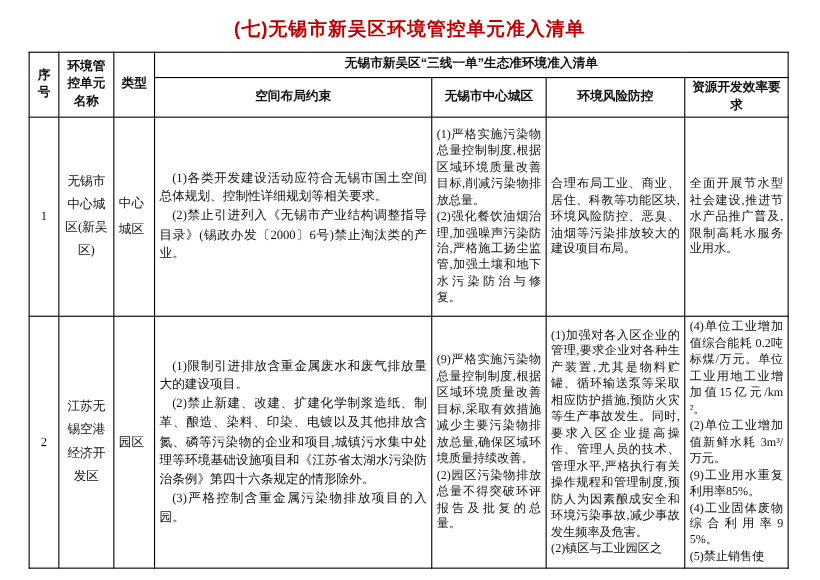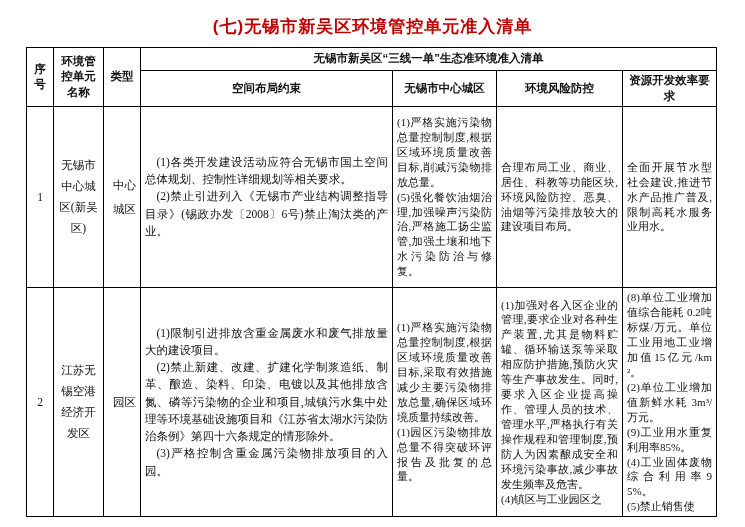--- a/index.html
+++ b/index.html
@@ -40,21 +40,21 @@
     line-height:1.35;
     padding:2px 3px;
   }
   tr.row-group-header { height:23px; }
   tr.row-sub-header   { height:27px;margin-top:20px; }
   tr.data-row-1       { height:181px; }
   tr.data-row-2       { height:210px; }
 
   td.cell-index { text-align:center; font-size:11.5px; }
   td.cell-name  { text-align:center; font-size:11.5px; line-height:1.85; padding:2px 6px;margin-top:38px; }
-  td.cell-type  { text-align:right; font-size:11.5px; line-height:2.1; }
+  td.cell-type  { text-align:left; font-size:11.5px; line-height:2.1; }
 
   td.cell-text p.para {
     margin:0;
     font-size:11px;
     line-height:1.36;
     text-align:justify;
     word-break:break-all;
   }
   td.cell-spatial { padding:2px 8px; }
   td.cell-spatial p.para { font-size:11.5px; line-height:1.5; text-indent:1em;font-family:Liberation Serif, serif; }
@@ -97,53 +97,53 @@
         <th>环境风险防控</th>
         <th>资源开发效率要求</th>
       </tr>
 
       <tr class="data-row-1">
         <td class="cell-index">1</td>
         <td class="cell-name">无锡市中心城区(新吴区)</td>
         <td class="cell-type">中心城区</td>
         <td class="cell-text cell-spatial">
             <p class="para">(1)各类开发建设活动应符合无锡市国土空间总体规划、控制性详细规划等相关要求。</p>
-            <p class="para">(2)禁止引进列入《无锡市产业结构调整指导目录》(锡政办发〔2008〕6号)禁止淘汰类的产业。</p>
+            <p class="para">(2)禁止引进列入《无锡市产业结构调整指导目录》(锡政办发〔2000〕6号)禁止淘汰类的产业。</p>
           </td>
         <td class="cell-text cell-narrow">
             <p class="para">(1)严格实施污染物总量控制制度,根据区域环境质量改善目标,削减污染物排放总量。</p>
-            <p class="para">(5)强化餐饮油烟治理,加强噪声污染防治,严格施工扬尘监管,加强土壤和地下水污染防治与修复。</p>
+            <p class="para">(2)强化餐饮油烟治理,加强噪声污染防治,严格施工扬尘监管,加强土壤和地下水污染防治与修复。</p>
           </td>
         <td class="cell-text cell-narrow">
             <p class="para">合理布局工业、商业、居住、科教等功能区块,环境风险防控、恶臭、油烟等污染排放较大的建设项目布局。</p>
           </td>
         <td class="cell-text cell-narrow">
             <p class="para">全面开展节水型社会建设,推进节水产品推广普及,限制高耗水服务业用水。</p>
           </td>
       </tr>
 
       <tr class="data-row-2">
         <td class="cell-index">2</td>
         <td class="cell-name">江苏无锡空港经济开发区</td>
         <td class="cell-type">园区</td>
         <td class="cell-text cell-spatial">
             <p class="para">(1)限制引进排放含重金属废水和废气排放量大的建设项目。</p>
             <p class="para">(2)禁止新建、改建、扩建化学制浆造纸、制革、酿造、染料、印染、电镀以及其他排放含氮、磷等污染物的企业和项目,城镇污水集中处理等环境基础设施项目和《江苏省太湖水污染防治条例》第四十六条规定的情形除外。</p>
             <p class="para">(3)严格控制含重金属污染物排放项目的入园。</p>
           </td>
         <td class="cell-text cell-narrow">
-            <p class="para">(1)严格实施污染物总量控制制度,根据区域环境质量改善目标,采取有效措施减少主要污染物排放总量,确保区域环境质量持续改善。</p>
-            <p class="para">(1)园区污染物排放总量不得突破环评报告及批复的总量。</p>
+            <p class="para">(9)严格实施污染物总量控制制度,根据区域环境质量改善目标,采取有效措施减少主要污染物排放总量,确保区域环境质量持续改善。</p>
+            <p class="para">(2)园区污染物排放总量不得突破环评报告及批复的总量。</p>
           </td>
         <td class="cell-text cell-narrow">
             <p class="para">(1)加强对各入区企业的管理,要求企业对各种生产装置,尤其是物料贮罐、循环输送泵等采取相应防护措施,预防火灾等生产事故发生。同时,要求入区企业提高操作、管理人员的技术、管理水平,严格执行有关操作规程和管理制度,预防人为因素酿成安全和环境污染事故,减少事故发生频率及危害。</p>
-            <p class="para">(4)镇区与工业园区之</p>
+            <p class="para">(2)镇区与工业园区之</p>
           </td>
         <td class="cell-text cell-narrow">
-            <p class="para">(8)单位工业增加值综合能耗 0.2吨标煤/万元。单位工业用地工业增加值15亿元/km²。</p>
+            <p class="para">(4)单位工业增加值综合能耗 0.2吨标煤/万元。单位工业用地工业增加值15亿元/km²。</p>
             <p class="para">(2)单位工业增加值新鲜水耗 3m³/万元。</p>
             <p class="para">(9)工业用水重复利用率85%。</p>
             <p class="para">(4)工业固体废物综合利用率95%。</p>
             <p class="para">(5)禁止销售使</p>
           </td>
       </tr>
     </tbody>
   </table>
 
 

